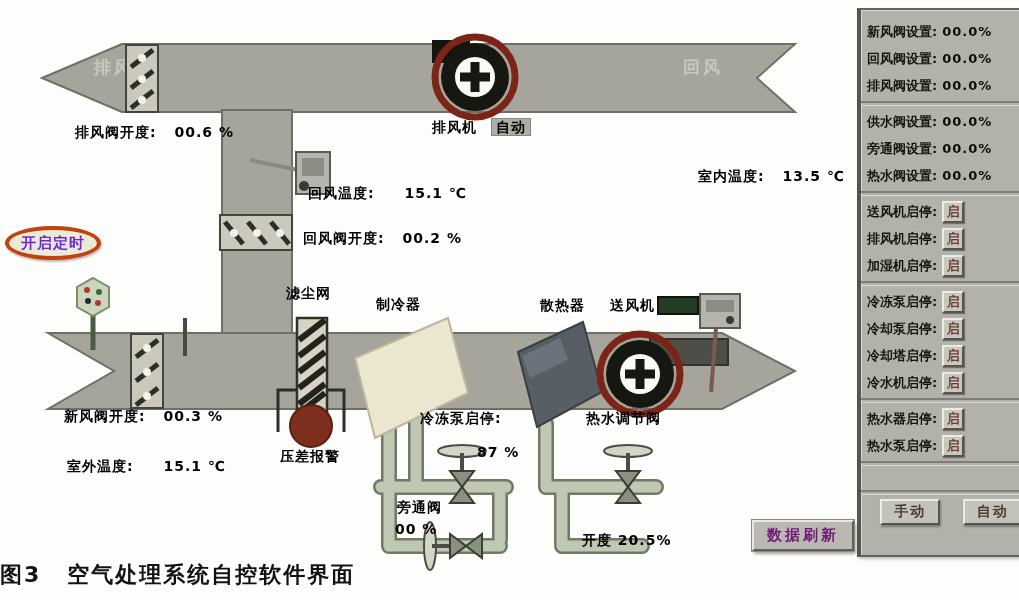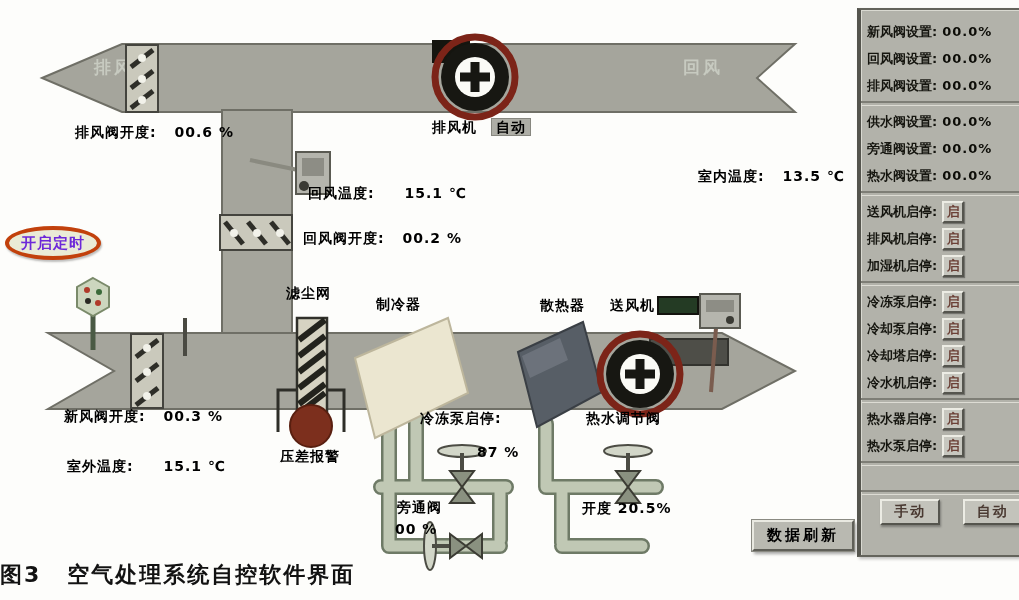--- a/index.html
+++ b/index.html
@@ -16,21 +16,21 @@
   .modetag { background:#aeaea6; border:1px solid #87877f; padding:0 4px; margin-left:8px; cursor:pointer; }
 
   .timer { position:absolute; left:5px; top:226px; width:96px; height:34px; border-radius:50%;
     background:#eaebd6; border:4px solid #c2410c; color:#6d28d9; font-weight:bold; font-size:15px;
     display:flex; align-items:center; justify-content:center; letter-spacing:1px;
     box-shadow:1px 2px 2px rgba(0,0,0,.25); cursor:pointer; }
 
   .refresh { position:absolute; left:752px; top:520px; width:102px; height:31px;
     background:#b9b9b1; border-top:2px solid #e9e9e1; border-left:2px solid #e9e9e1;
     border-right:2px solid #5f5f58; border-bottom:2px solid #5f5f58; outline:1px solid #8a8a82;
-    font-family:"DejaVu Sans",sans-serif; font-weight:bold; font-size:15px; color:#000000;
+    font-family:"DejaVu Sans",sans-serif; font-weight:bold; font-size:15px; color:#701a75;
     letter-spacing:3px; box-shadow:2px 3px 3px rgba(0,0,0,.35); cursor:pointer; }
 
   .panel { position:absolute; left:857px; top:8px; width:186px; height:549px; background:#b2b2aa;
     border:2px solid #64645c; border-left:4px solid #55554e;
     box-shadow:inset 1px 1px 0 #d9d9d1, 2px 2px 3px rgba(0,0,0,.25);
     padding:8px 5px 22px 6px; display:flex; flex-direction:column; }
   .srow { display:flex; align-items:center; height:27px; flex:0 0 27px; }
   .sl { font-size:13px; font-weight:bold; color:#15150f; white-space:nowrap; }
   .sv { font-size:13px; font-weight:bold; color:#0d0d08; margin-left:5px; letter-spacing:1px;text-align:center; }
   .sdiv { flex:0 0 5px; border-top:2px solid #7e7e76; border-bottom:1px solid #dddcd4; margin:2px -5px 2px -6px; }
@@ -213,21 +213,21 @@
   <div class="lbl" style="left:432px;top:119px">
     <span>排风机</span>
     <span class="modetag">自动</span>
   </div>
 
   <div class="lbl" style="left:420px;top:410px">冷冻泵启停:</div>
   <div class="lbl" style="left:477px;top:444px">87 %</div>
   <div class="lbl" style="left:397px;top:499px">旁通阀</div>
   <div class="lbl" style="left:395px;top:521px">00 %</div>
   <div class="lbl" style="left:586px;top:410px">热水调节阀</div>
-  <div class="lbl" style="left:582px;top:500px">开度 20.5%</div>
+  <div class="lbl" style="left:582px;top:532px">开度 20.5%</div>
 
   <div class="timer">开启定时</div>
   <button class="refresh">数据刷新</button>
 
   <div class="panel">
     <div class="srow">
       <span class="sl">新风阀设置:</span>
       <span class="sv">00.0%</span>
     </div>
     <div class="srow">

